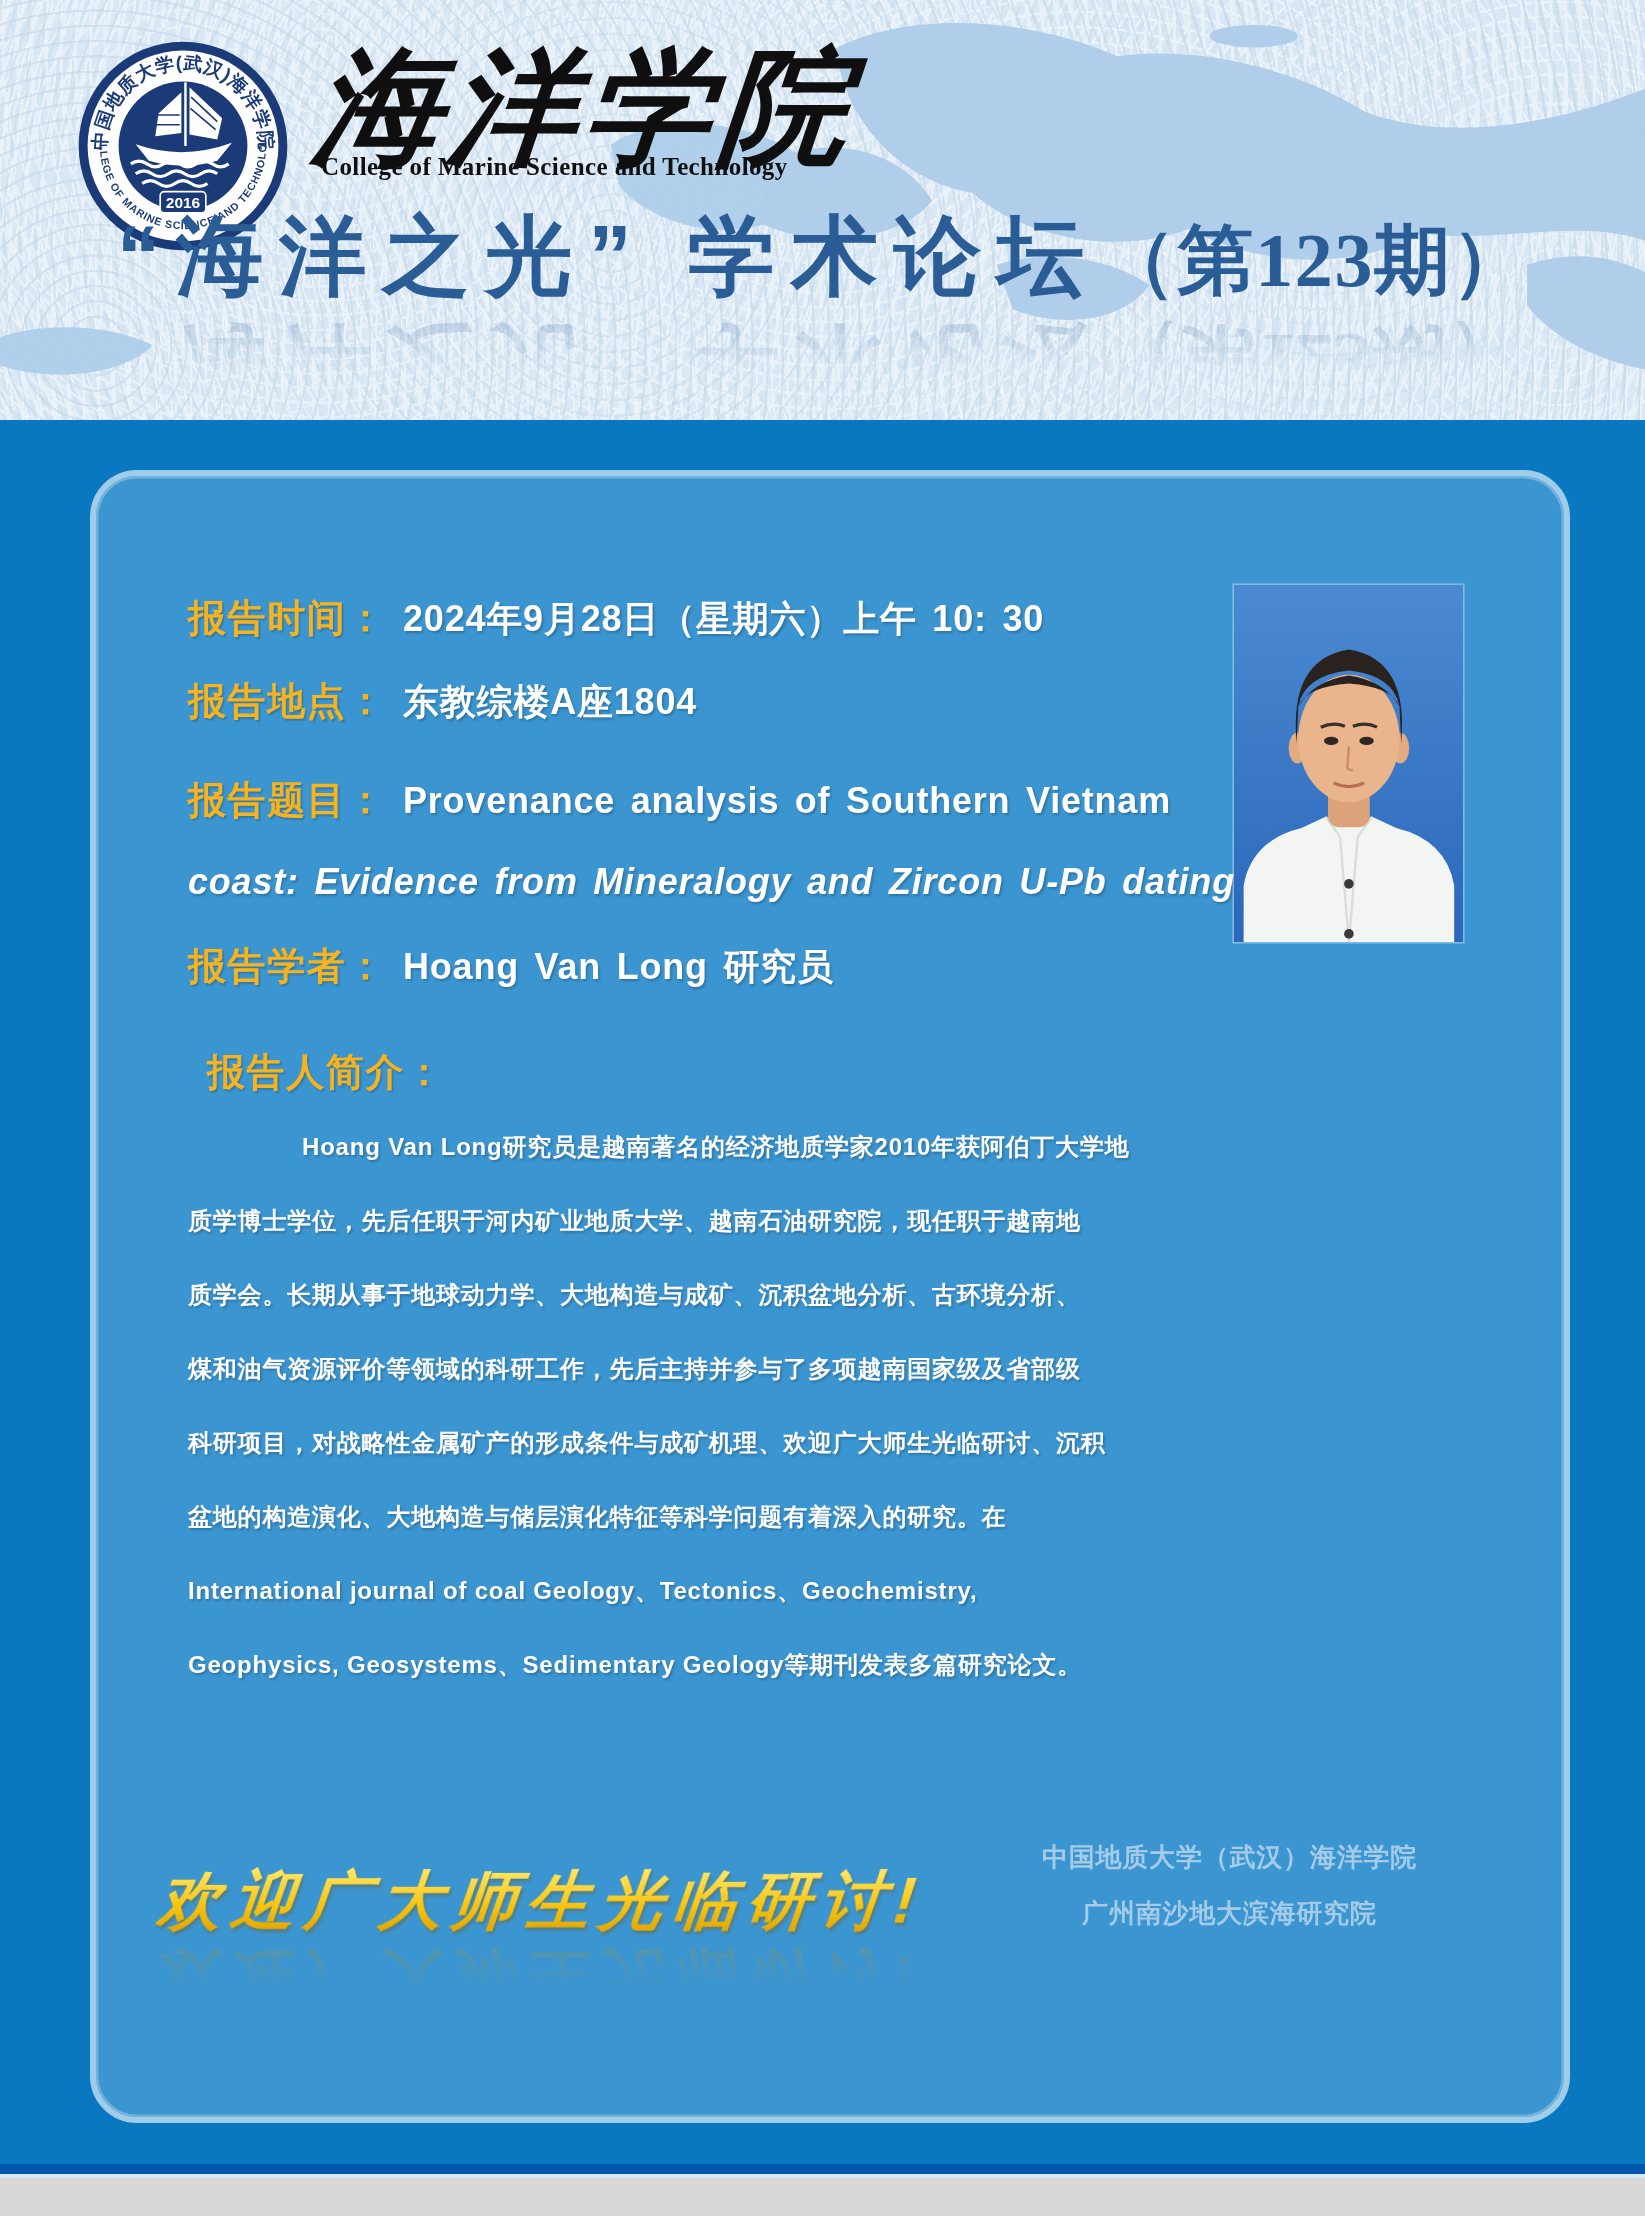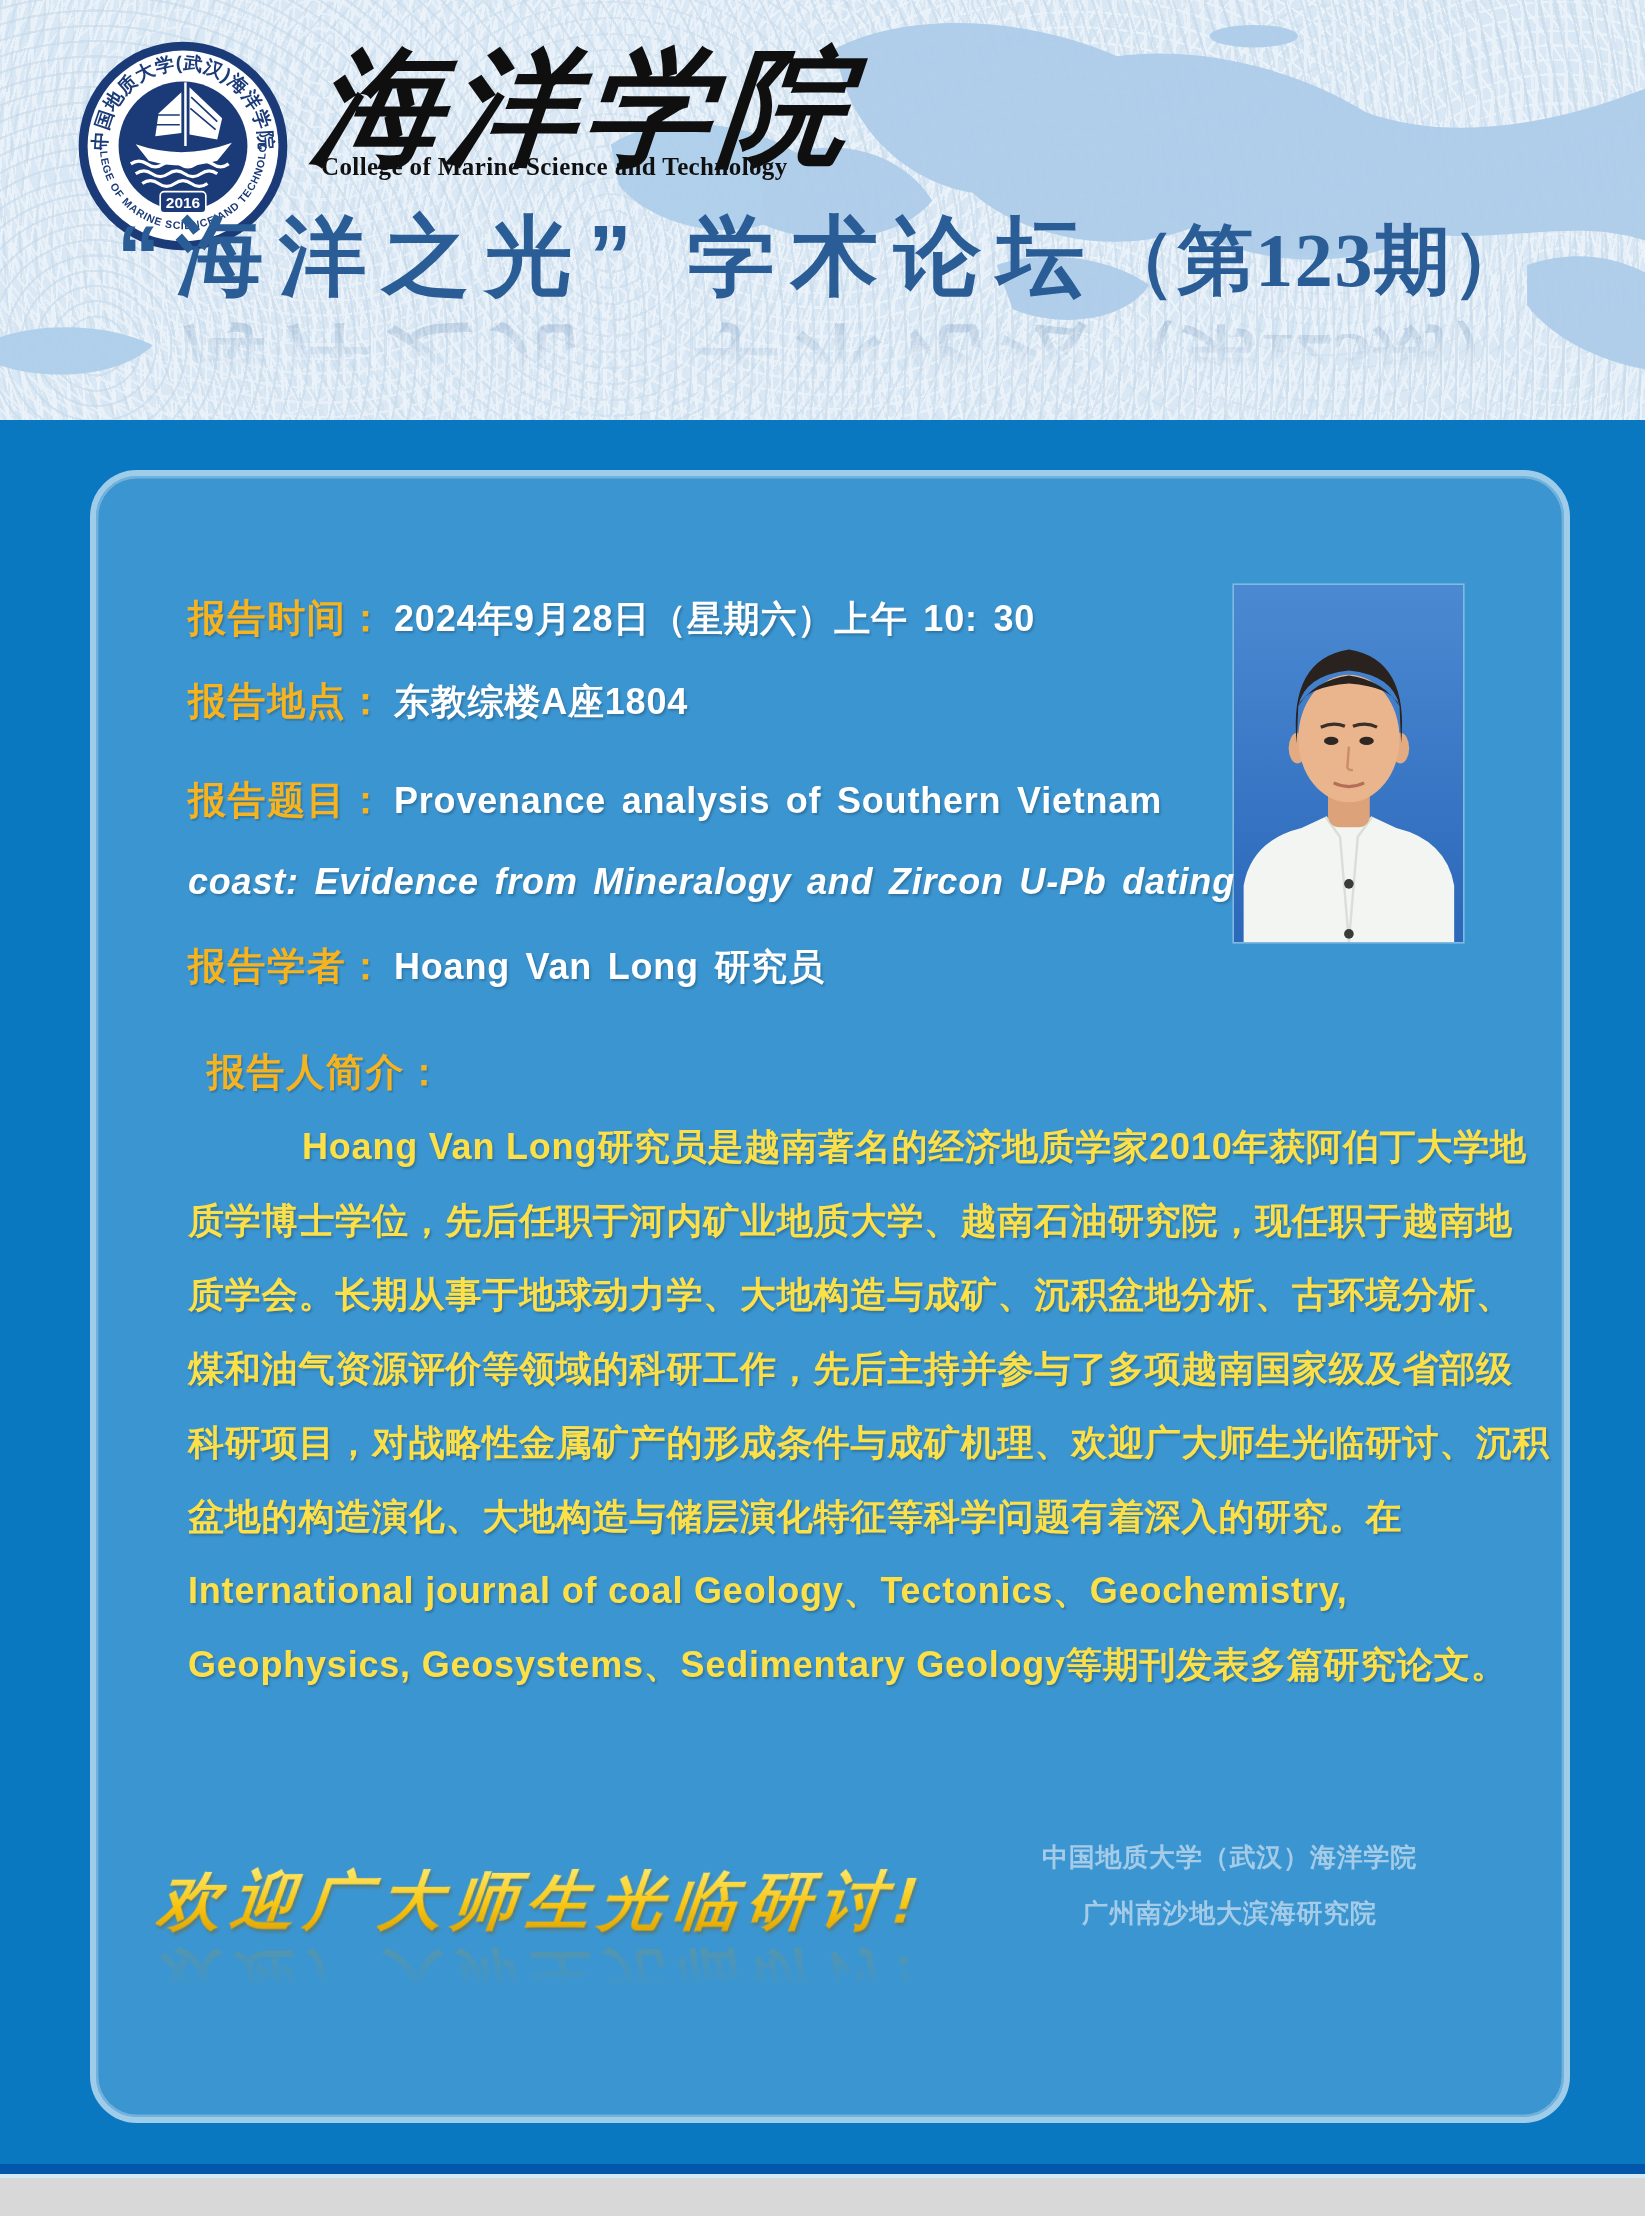--- a/index.html
+++ b/index.html
@@ -56,35 +56,35 @@
   .forum-title-reflection .main{font-size:87px;font-weight:900;letter-spacing:16px;}
   .forum-title-reflection .issue{font-family:"Liberation Serif","DejaVu Serif",serif;font-size:76px;font-weight:bold;}
   
   .body-bg{position:absolute;left:0;top:420px;width:1646px;height:1744px;background:#0a78c0;}
   .panel{
     position:absolute;left:90px;top:470px;width:1468px;height:1641px;
     background:#3b95d0;border:6.4px solid #9fcde9;border-radius:47px;
     box-shadow:inset 0 0 0 2.4px rgba(255,255,255,.28);
   }
   
-  .row{position:absolute;left:188px;white-space:nowrap;display:flex;align-items:baseline;gap:8px;}
+  .row{position:absolute;left:188px;white-space:nowrap;display:flex;align-items:baseline;gap:17px;}
   .label{
     font-size:38px;font-weight:900;color:#f7b31e;
     text-shadow:1.6px 2.4px 1.6px rgba(0,0,0,.18);letter-spacing:1.6px;
   }
   .value{
     font-size:36px;font-weight:bold;color:#ffffff;
     text-shadow:1.6px 2.4px 2.4px rgba(0,0,0,.22);letter-spacing:0.8px;word-spacing:4.8px;
   }
   .row-time{top:593px;} .row-place{top:676px;} .row-topic{top:775px;}
   .row-topic2{top:861px;font-style:italic;} .row-speaker{top:941px;} .row-bio-head{top:1047px;margin-left:19px;}
   
   .bio{
     position:absolute;left:188px;top:1110px;width:1328px;
-    font-size:36px;font-weight:bold;color:#fde047;letter-spacing:0.8px;
+    font-size:24px;font-weight:bold;color:#ffffff;letter-spacing:0.8px;
     text-shadow:1.6px 2.4px 2.4px rgba(0,0,0,.22);
   }
   .bio .line{height:74px;line-height:74px;white-space:nowrap;}
   .bio .line:first-child{text-indent:114px;}
   
   .photo{position:absolute;left:1234px;top:585px;width:229px;height:357px;box-shadow:0 0 0 1.6px rgba(255,255,255,.35);}
   
   .welcome{
     position:absolute;left:158px;top:1858px;white-space:nowrap;
     font-size:64px;font-weight:900;font-style:italic;letter-spacing:9.6px;

